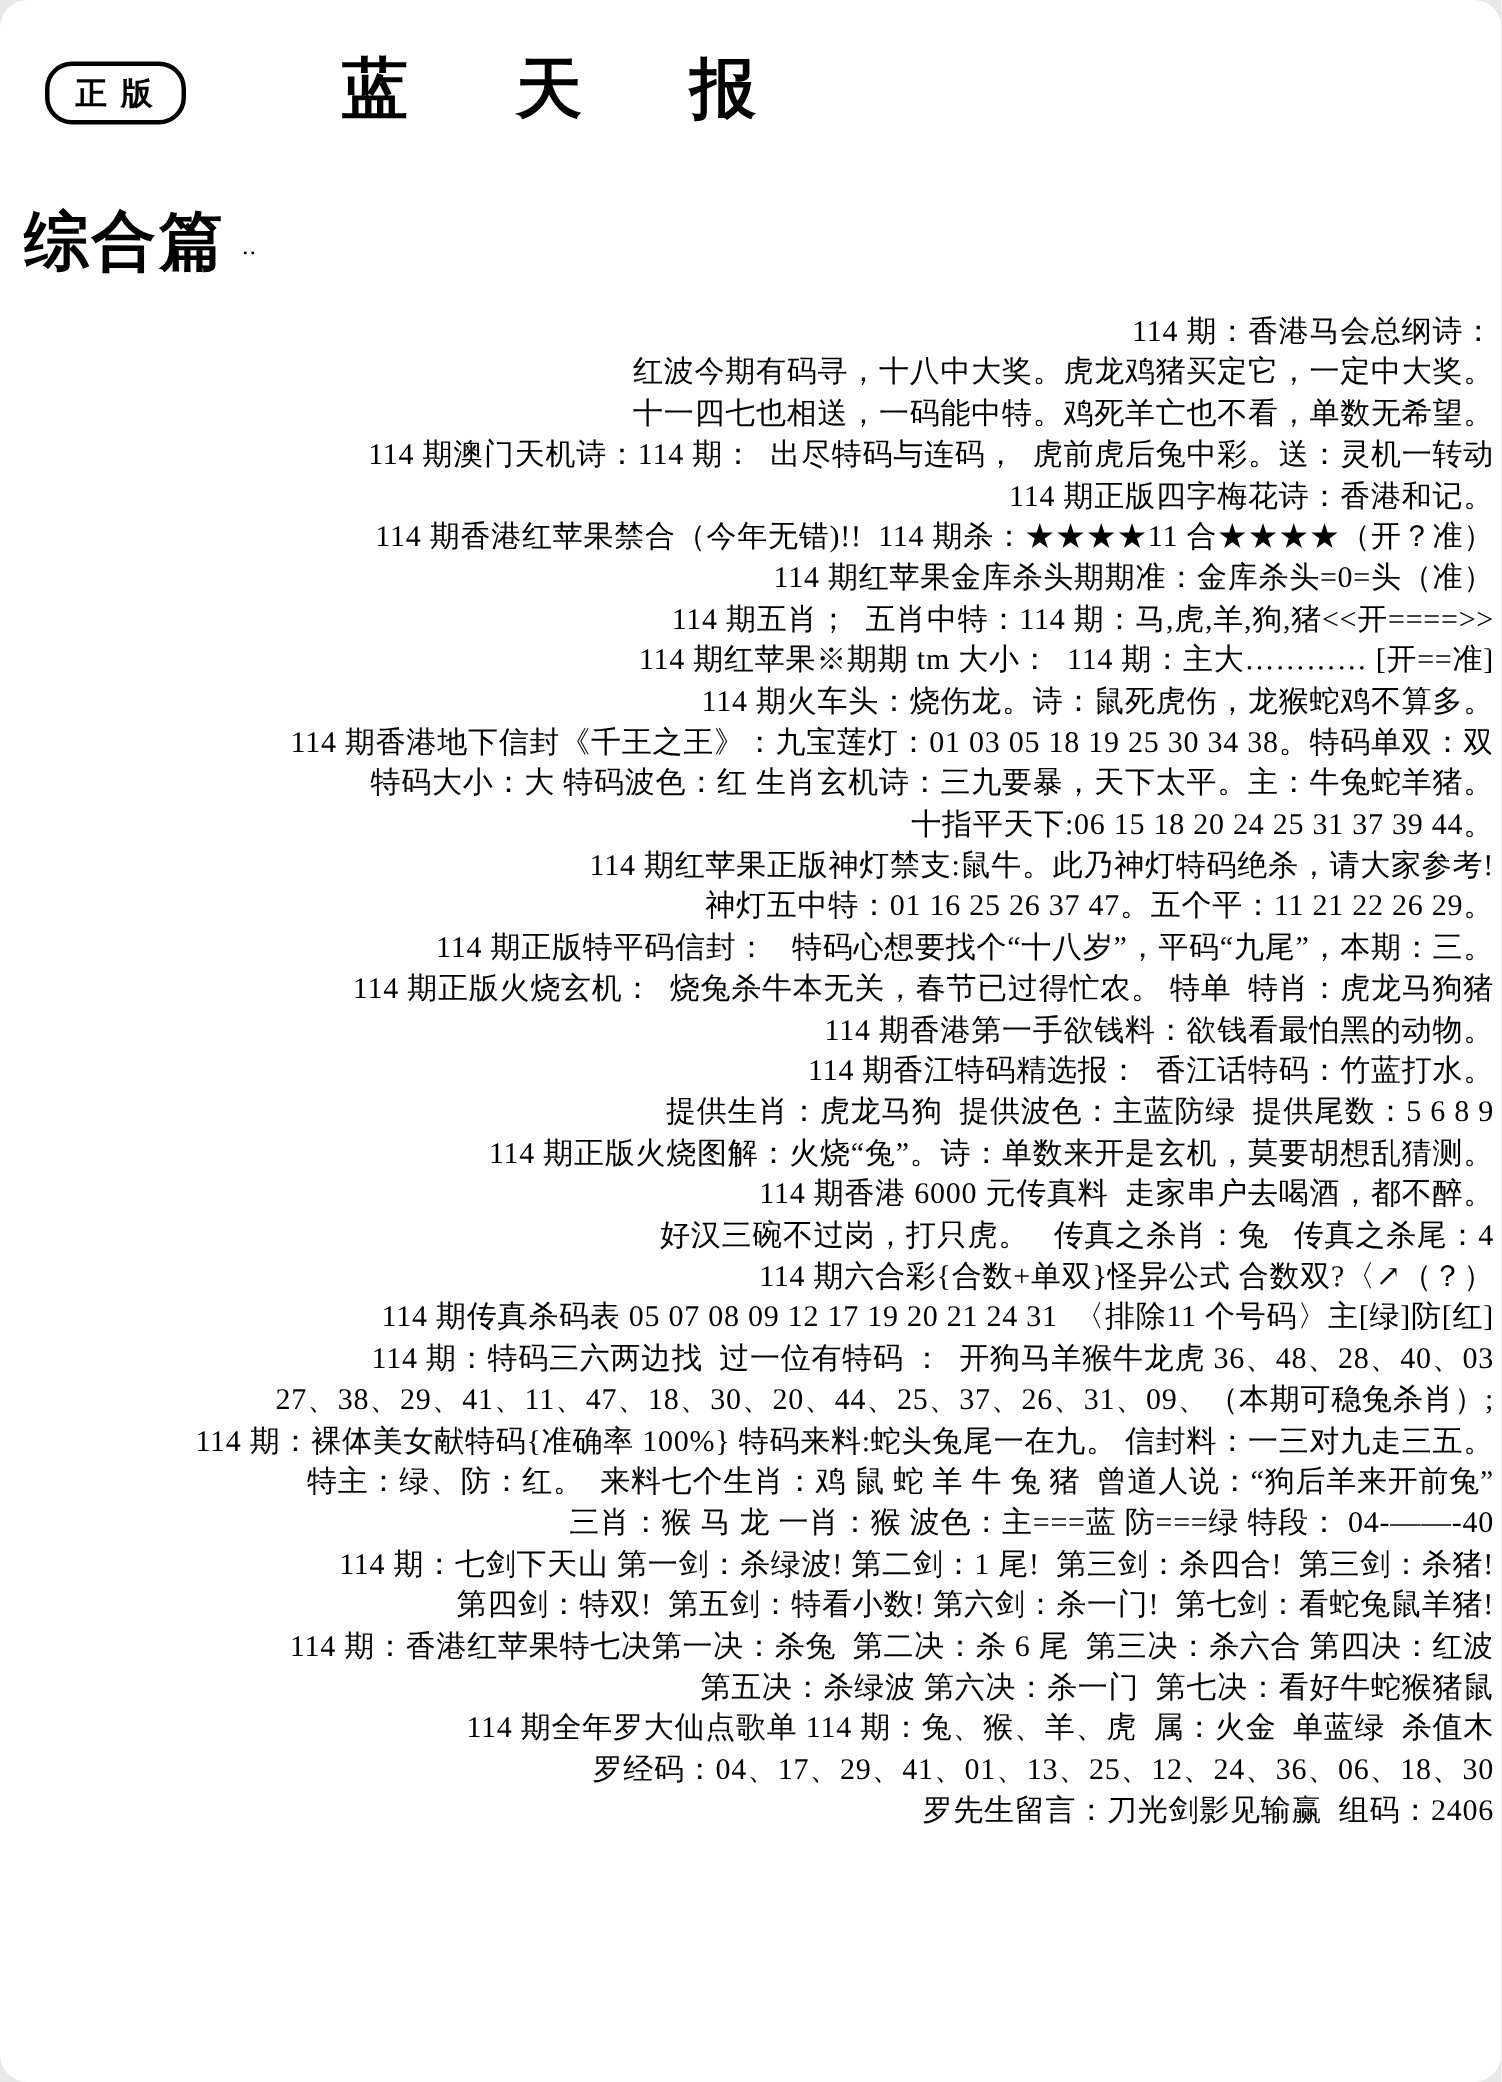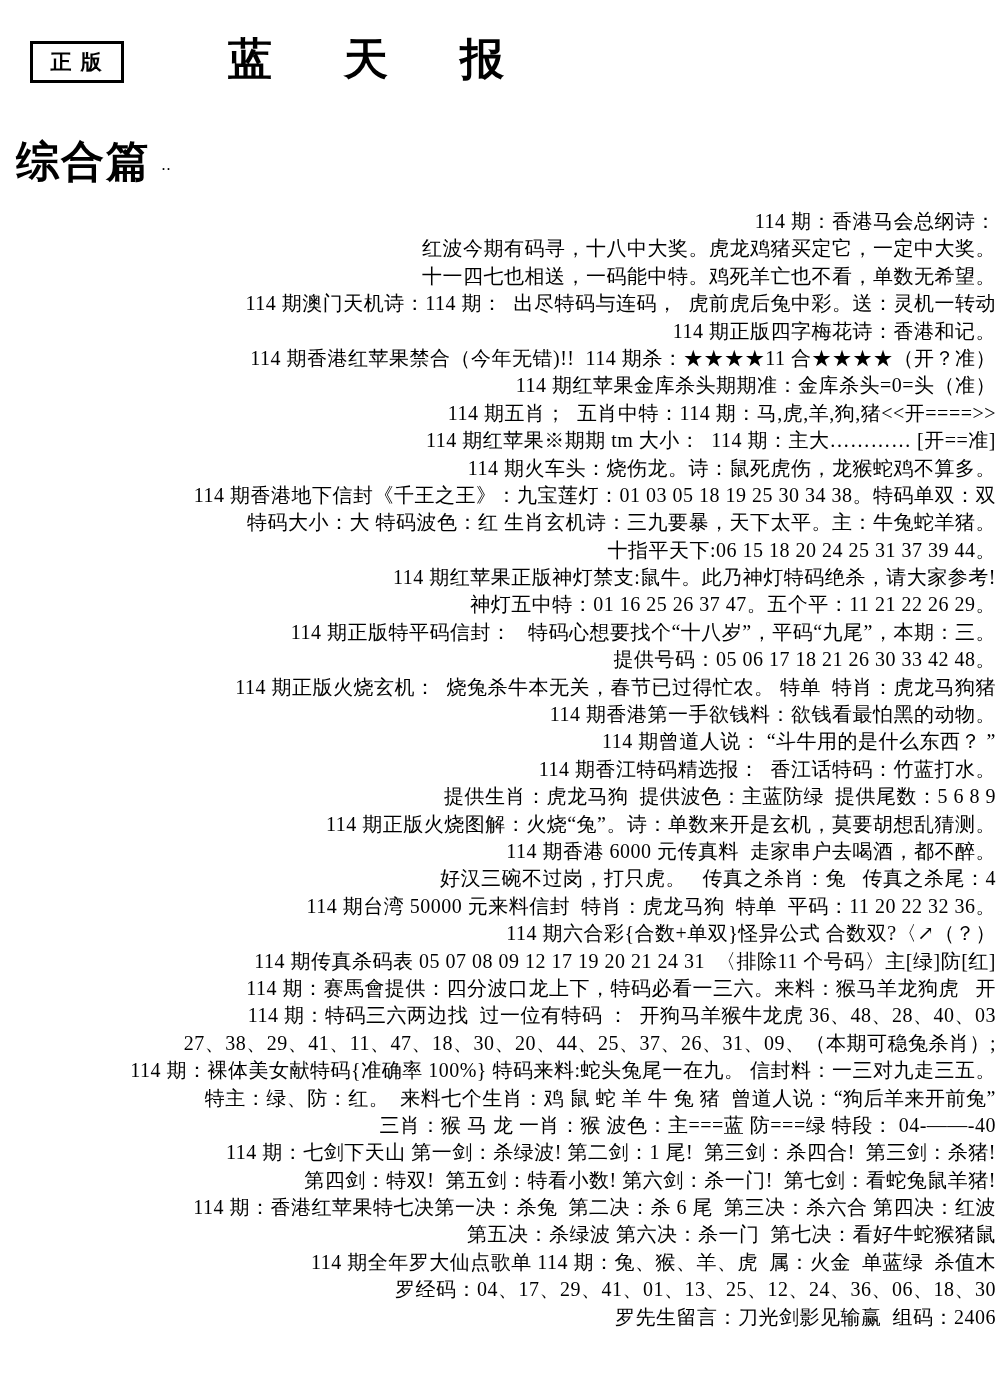--- a/index.html
+++ b/index.html
@@ -1,15 +1,15 @@
 <!DOCTYPE html>
 <html><head>
 <meta charset="utf-8">
 <style>
-  * { margin: 0; padding: 0; box-sizing: border-box; }
+  * { margin: 0; padding: 0; box-sizing: border-box; border-radius: 18px; }
   html, body { background: #e8e8e8; }
   .page {
     position: relative;
     width: 1001px;
     height: 1388px;
     margin: 0 auto;
     background: #ffffff;
     color: #000000;
     font-family: "Liberation Serif", "DejaVu Serif", serif;
     overflow: hidden;
@@ -98,33 +98,29 @@
     <div class="line">114 期红苹果金库杀头期期准：金库杀头=0=头（准）</div>
     <div class="line">114 期五肖；  五肖中特：114 期：马,虎,羊,狗,猪&lt;&lt;开====&gt;&gt;</div>
     <div class="line">114 期红苹果※期期 tm 大小：  114 期：主大………… [开==准]</div>
     <div class="line">114 期火车头：烧伤龙。诗：鼠死虎伤，龙猴蛇鸡不算多。</div>
     <div class="line">114 期香港地下信封《千王之王》：九宝莲灯：01 03 05 18 19 25 30 34 38。特码单双：双</div>
     <div class="line">特码大小：大 特码波色：红 生肖玄机诗：三九要暴，天下太平。主：牛兔蛇羊猪。</div>
     <div class="line">十指平天下:06 15 18 20 24 25 31 37 39 44。</div>
     <div class="line">114 期红苹果正版神灯禁支:鼠牛。此乃神灯特码绝杀，请大家参考!</div>
     <div class="line">神灯五中特：01 16 25 26 37 47。五个平：11 21 22 26 29。</div>
     <div class="line">114 期正版特平码信封：   特码心想要找个“十八岁”，平码“九尾”，本期：三。</div>
-    <div class="line">提供号码：05 06 17 18 21 26 30 33 42 48。</div>
     <div class="line">114 期正版火烧玄机：  烧兔杀牛本无关，春节已过得忙农。 特单  特肖：虎龙马狗猪</div>
     <div class="line">114 期香港第一手欲钱料：欲钱看最怕黑的动物。</div>
-    <div class="line">114 期曾道人说： “斗牛用的是什么东西？ ”</div>
     <div class="line">114 期香江特码精选报：  香江话特码：竹蓝打水。</div>
     <div class="line">提供生肖：虎龙马狗  提供波色：主蓝防绿  提供尾数：5 6 8 9</div>
     <div class="line">114 期正版火烧图解：火烧“兔”。诗：单数来开是玄机，莫要胡想乱猜测。</div>
     <div class="line">114 期香港 6000 元传真料  走家串户去喝酒，都不醉。</div>
     <div class="line">好汉三碗不过岗，打只虎。   传真之杀肖：兔   传真之杀尾：4</div>
-    <div class="line">114 期台湾 50000 元来料信封  特肖：虎龙马狗  特单  平码：11 20 22 32 36。</div>
     <div class="line">114 期六合彩{合数+单双}怪异公式 合数双?〈↗（？）</div>
     <div class="line">114 期传真杀码表 05 07 08 09 12 17 19 20 21 24 31  〈排除11 个号码〉主[绿]防[红]</div>
-    <div class="line">114 期：赛馬會提供：四分波口龙上下，特码必看一三六。来料：猴马羊龙狗虎   开</div>
     <div class="line">114 期：特码三六两边找  过一位有特码 ：  开狗马羊猴牛龙虎 36、48、28、40、03</div>
     <div class="line">27、38、29、41、11、47、18、30、20、44、25、37、26、31、09、（本期可稳兔杀肖）;</div>
     <div class="line">114 期：裸体美女献特码{准确率 100%} 特码来料:蛇头兔尾一在九。 信封料：一三对九走三五。</div>
     <div class="line">特主：绿、防：红。  来料七个生肖：鸡 鼠 蛇 羊 牛 兔 猪  曾道人说：“狗后羊来开前兔”</div>
     <div class="line">三肖：猴 马 龙 一肖：猴 波色：主===蓝 防===绿 特段： 04-——-40</div>
     <div class="line">114 期：七剑下天山 第一剑：杀绿波! 第二剑：1 尾!  第三剑：杀四合!  第三剑：杀猪!</div>
     <div class="line">第四剑：特双!  第五剑：特看小数! 第六剑：杀一门!  第七剑：看蛇兔鼠羊猪!</div>
     <div class="line">114 期：香港红苹果特七决第一决：杀兔  第二决：杀 6 尾  第三决：杀六合 第四决：红波</div>
     <div class="line">第五决：杀绿波 第六决：杀一门  第七决：看好牛蛇猴猪鼠</div>
     <div class="line">114 期全年罗大仙点歌单 114 期：兔、猴、羊、虎  属：火金  单蓝绿  杀值木</div>

